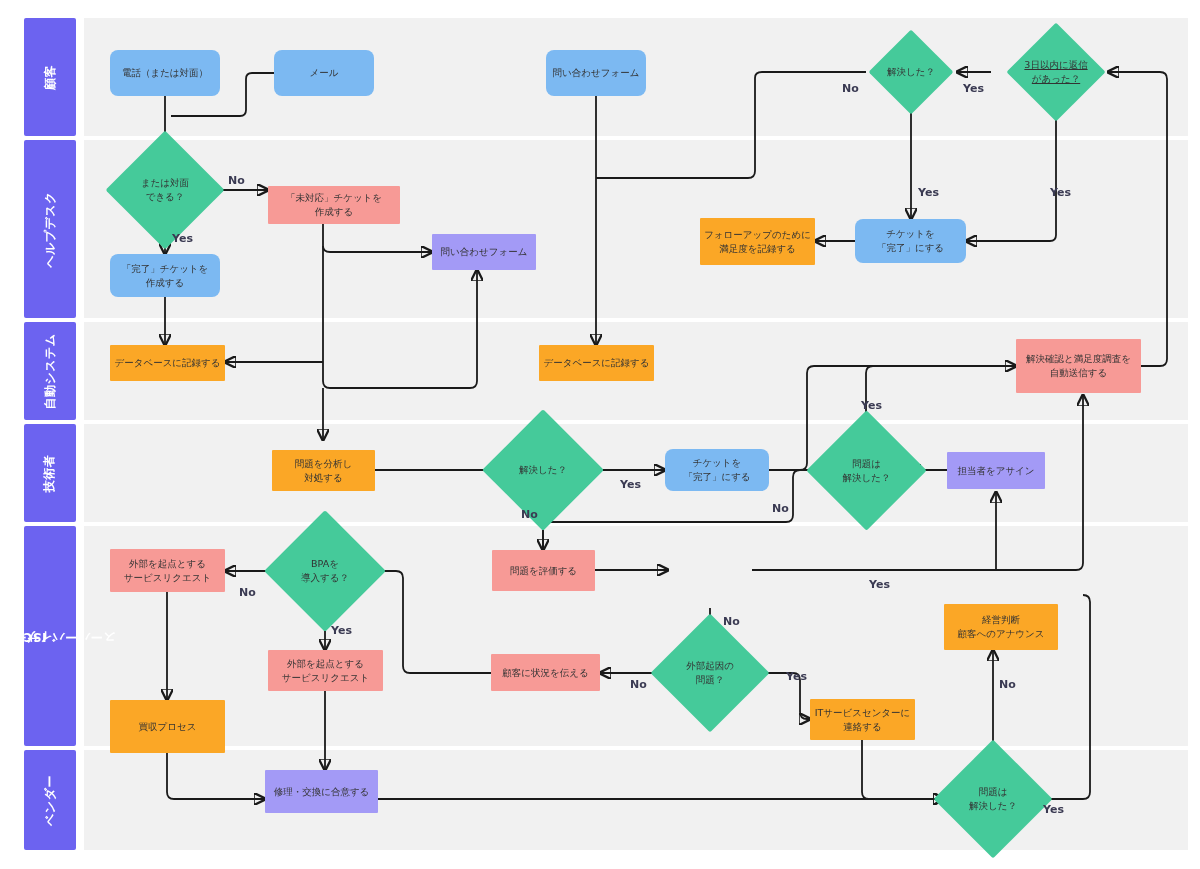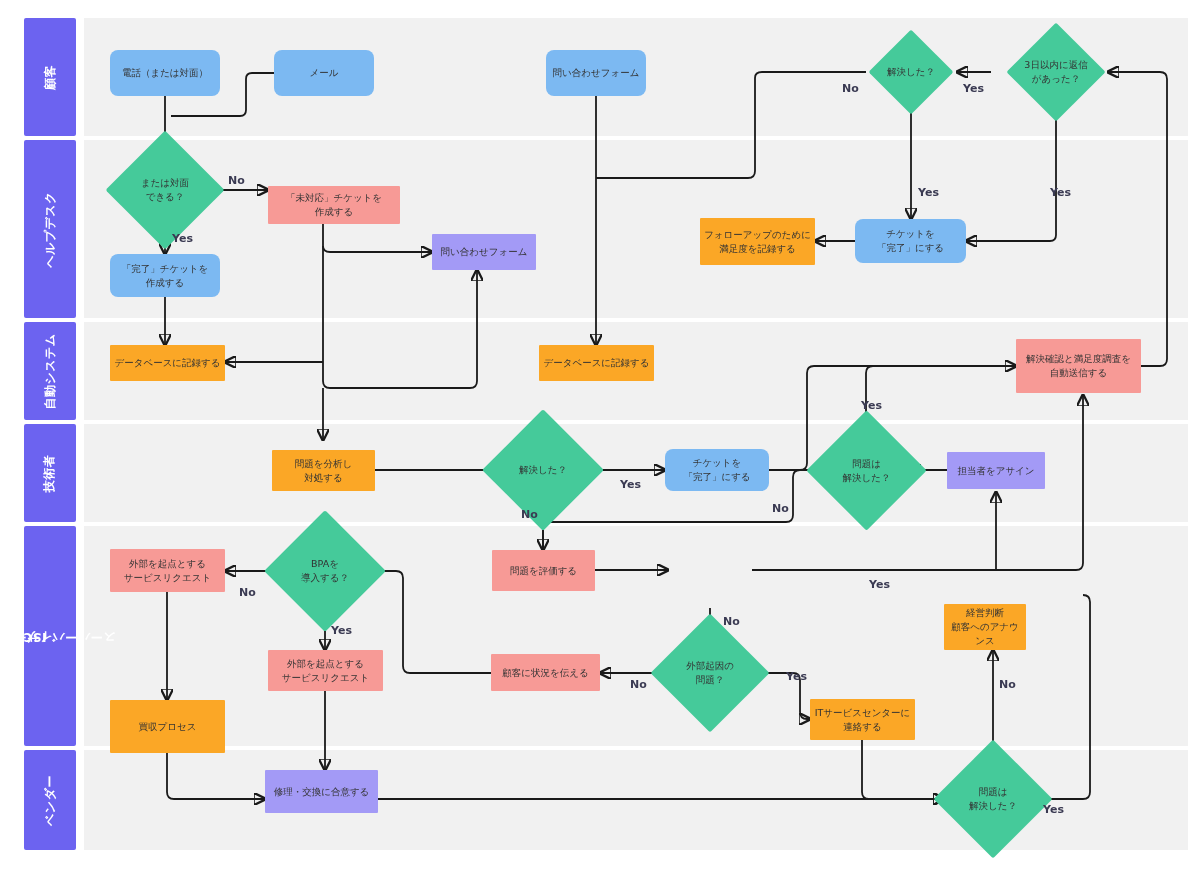--- a/index.html
+++ b/index.html
@@ -264,21 +264,21 @@
   </div>
   <div class="node rounded n-blue" style="left:274px; top:50px; width:100px; height:46px;">
     <span>メール</span>
   </div>
   <div class="diamond" style="left:881px; top:42px; width:60px; height:60px;">
     <div class="dshape"></div>
     <div class="dtext">解決した？</div>
   </div>
   <div class="diamond" style="left:1021px; top:37px; width:70px; height:70px;">
     <div class="dshape"></div>
-    <div class="dtext" style="white-space:pre-line;">3日以内に返信
+    <div class="dtext" style="white-space:pre-line;text-decoration:underline;">3日以内に返信
 があった？</div>
   </div>
 
   <div class="diamond" style="left:123px; top:148px; width:84px; height:84px;">
     <div class="dshape"></div>
     <div class="dtext" style="white-space:pre-line;">または対面
 できる？</div>
   </div>
   <div class="node sq n-red" style="left:268px; top:186px; width:132px; height:38px; white-space:pre-line;">
     <span style="white-space:pre-line;">「未対応」チケットを
@@ -337,21 +337,21 @@
 サービスリクエスト</span>
   </div>
   <div class="diamond" style="left:282px; top:528px; width:86px; height:86px;">
     <div class="dshape"></div>
     <div class="dtext" style="white-space:pre-line;">BPAを
 導入する？</div>
   </div>
   <div class="node sq n-red" style="left:492px; top:550px; width:103px; height:41px;">
     <span>問題を評価する</span>
   </div>
-  <div class="node sq n-orange" style="left:944px; top:604px; width:82px; height:46px;">
+  <div class="node sq n-orange" style="left:944px; top:604px; width:114px; height:46px;">
     <span style="white-space:pre-line;">経営判断
 顧客へのアナウンス</span>
   </div>
   <div class="node sq n-red" style="left:268px; top:650px; width:115px; height:41px;">
     <span style="white-space:pre-line;">外部を起点とする
 サービスリクエスト</span>
   </div>
   <div class="node sq n-red" style="left:491px; top:654px; width:109px; height:37px;">
     <span>顧客に状況を伝える</span>
   </div>

